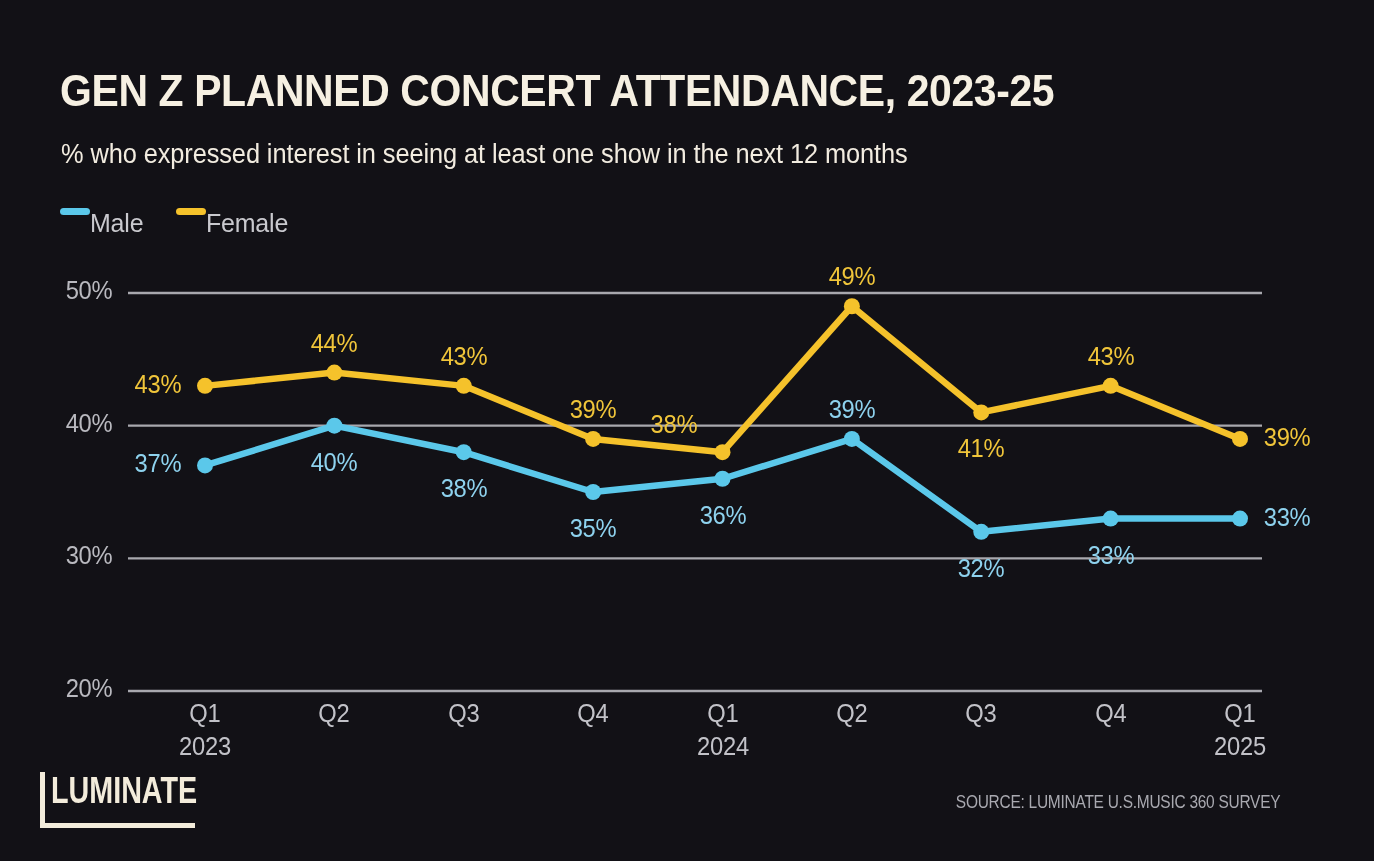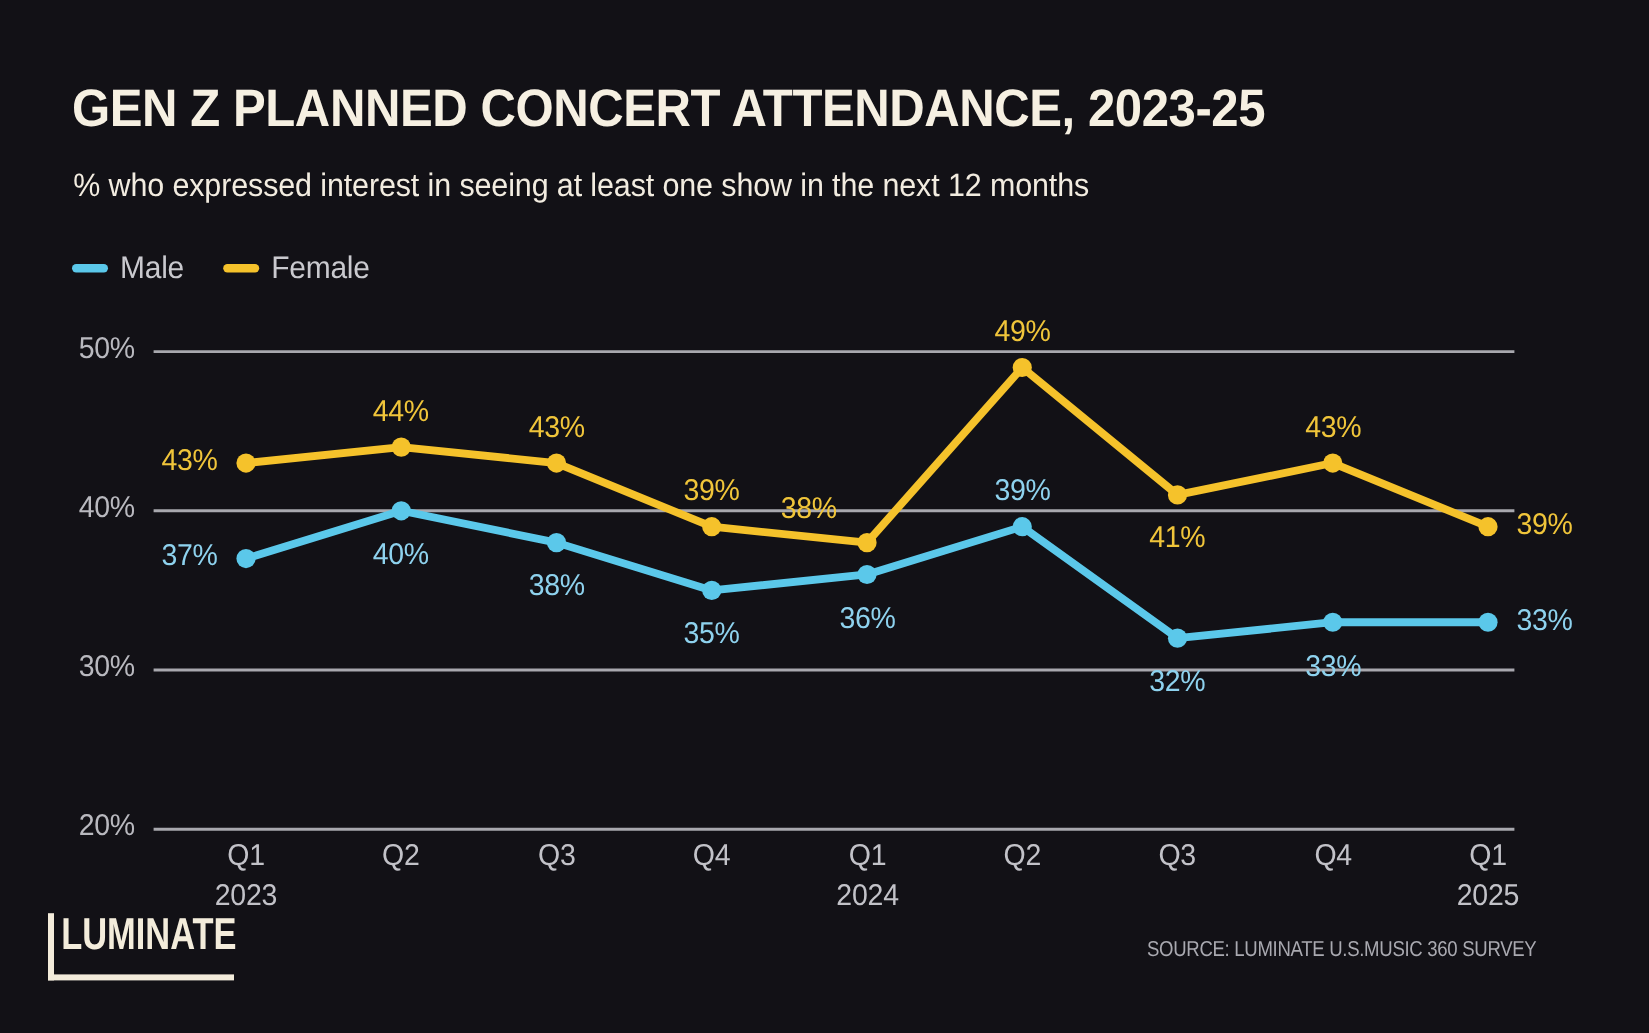--- a/index.html
+++ b/index.html
@@ -52,22 +52,21 @@
   #legend {
     position: absolute;
     left: 60px;
     top: 208px;
     display: flex;
     align-items: center;
     gap: 30px;
   }
   .legend-item {
     display: flex;
-    align-items: center;
-    gap: 10px;
+    align-items: flex-start;
   }
   .legend-swatch {
     width: 30px;
     height: 7px;
     border-radius: 3.5px;
     display: block;
   }
   .legend-label {
     font-size: 26px;
     color: #c9c9ce;
@@ -115,21 +114,21 @@
     white-space: nowrap;
     transform: scaleX(0.95);
   }
   .point-label.male   { color: #8ed2ee; }
   .point-label.female { color: #f0c53a; }
 
   
   #footer {
     position: absolute;
     left: 0;
-    bottom: 16px;
+    bottom: 5px;
     width: 1338px;
     height: 90px;
   }
   #brand-logo {
     position: absolute;
     left: 40px;
     top: 6px;
     width: 155px;
     height: 56px;
     border-left: 5px solid #f3ecdb;

